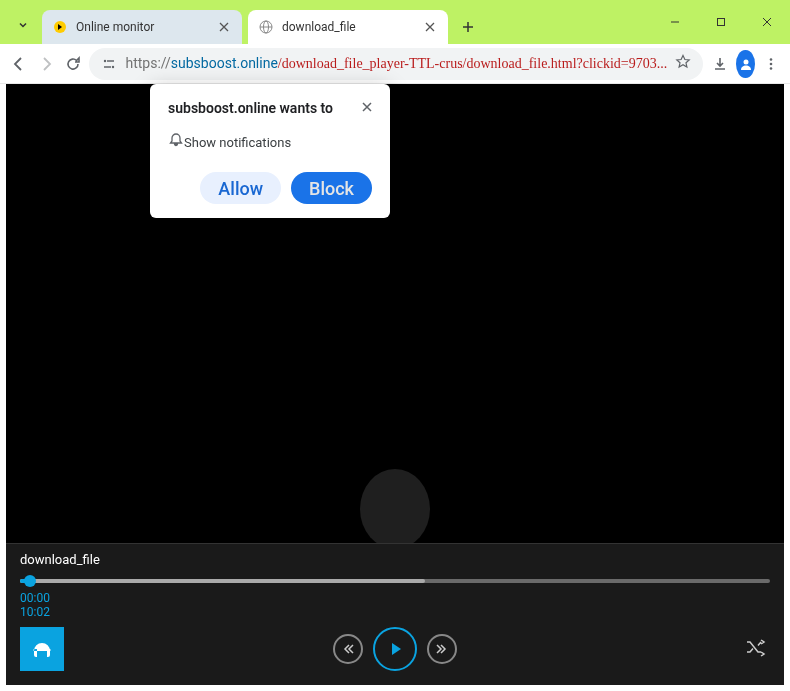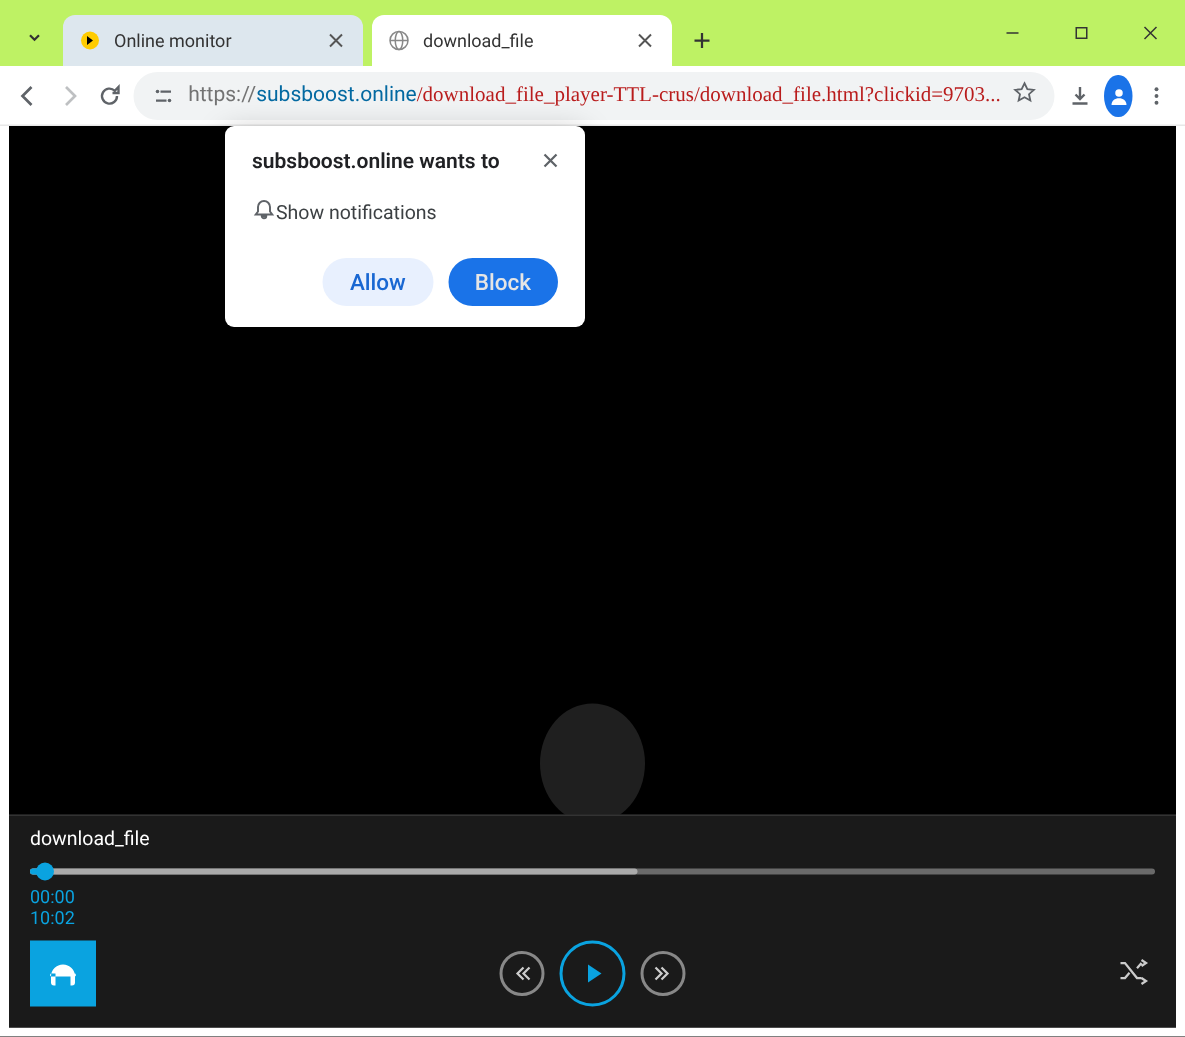--- a/index.html
+++ b/index.html
@@ -31,21 +31,21 @@
 .content { position: absolute; top: 84px; left: 6px; right: 6px; bottom: 6px; background: #000; }
 
 
 .popup { position: absolute; top: 84px; left: 112px; width: 240px; background: #fff; border-radius: 6px; box-shadow: 0 4px 20px rgba(0,0,0,0.25); padding: 16px 18px 14px; z-index: 100; margin-left: 38px; }
 .popup-title { font-size: 14px; font-weight: 600; color: #202124; margin-bottom: 16px; }
 .popup-close { position: absolute; top: 14px; right: 14px; width: 18px; height: 18px; display: flex; align-items: center; justify-content: center; color: #5f6368; }
 .popup-msg { display: flex; align-items: center; margin-bottom: 20px; }
 .popup-msg .bell { color: #5f6368; }
 .popup-msg .msg-text { font-size: 13px; color: #3c4043; }
 .popup-buttons { display: flex; justify-content: flex-end; gap: 10px; }
-.popup-btn { height: 32px; padding: 0 18px; border-radius: 16px; border: none; font-size: 15px; font-weight: 500; display: flex; align-items: center; justify-content: center; }
+.popup-btn { height: 32px; padding: 0 18px; border-radius: 16px; border: none; font-size: 18px; font-weight: 500; display: flex; align-items: center; justify-content: center; }
 .popup-btn.allow { background: #e8f0fe; color: #1967d2; }
 .popup-btn.block { background: #1a73e8; color: #e5e5e5; }
 
 
 .silhouette { position: absolute; left: 50%; transform: translateX(-50%); top: 370px; }
 
 
 .watermark { position: absolute; left: 30px; top: 460px; display: flex; align-items: center; gap: 6px; }
 .wm-icon { width: 62px; height: 62px; display: flex; align-items: center; justify-content: center; }
 .wm-text { font-family: Georgia, serif; font-style: italic; font-size: 48px; letter-spacing: 1px; }

